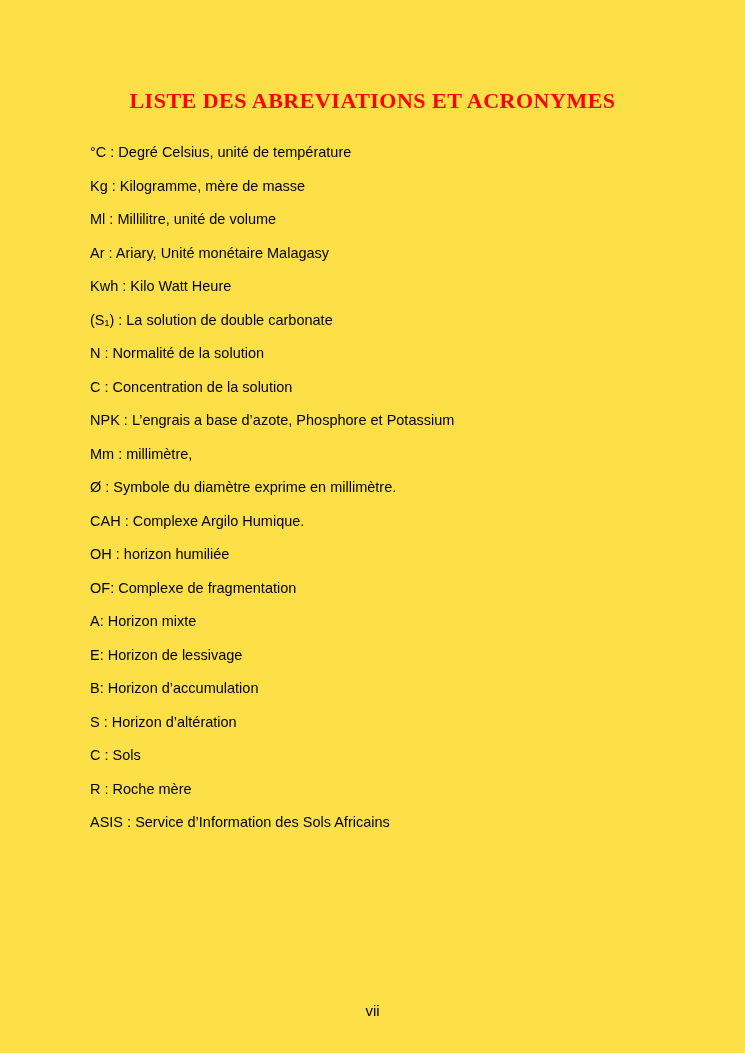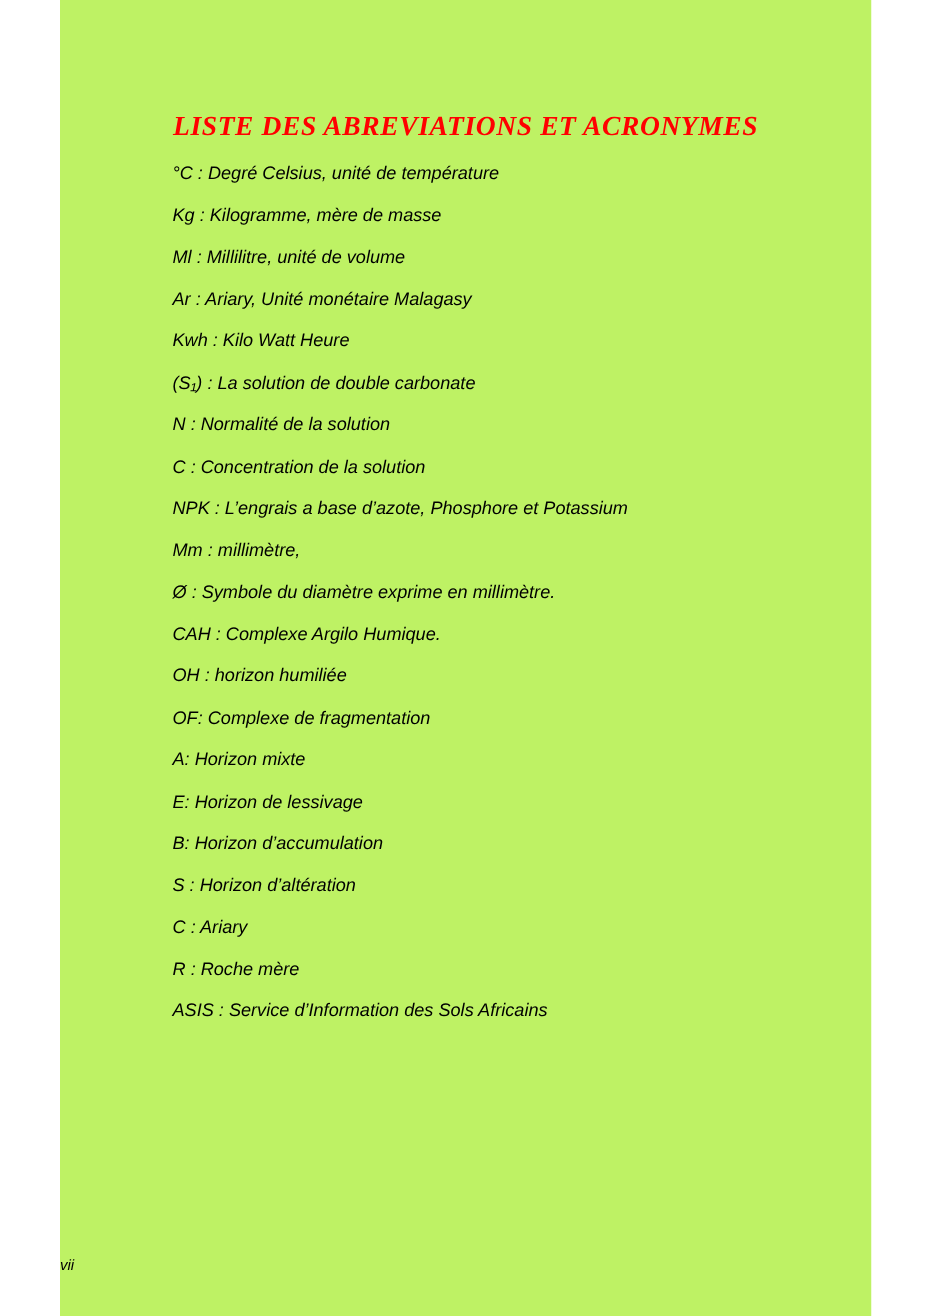--- a/index.html
+++ b/index.html
@@ -2,56 +2,56 @@
 <html><head>
 <meta charset="utf-8">
 <style>
   html, body {
     margin: 0;
     padding: 0;
     background: #ffffff;
   }
   .page {
     position: relative;
-    width: 649px;
+    width: 745px;
     height: 1053px;
     margin: 0 auto;
-    background: #bef264;
+    background: #fde047;
     font-family: "Liberation Sans", sans-serif;
     color: #000000;
     overflow: hidden;
     box-sizing: border-box;
-    font-style: italic;
   }
   .doc-title {
     margin: 0;
     padding-top: 88px;
     text-align: center;
     font-family: "Liberation Serif", serif;
     font-weight: bold;
     font-size: 22px;
     letter-spacing: 0.5px;
     color: #ff0000;
   }
   .abbrev-list {
-    margin-top: 16px;
+    margin-top: 29px;
     padding: 0 70px 0 90px;
   }
   .abbrev-list p {
     margin: 0 0 15px 0;
     font-size: 14.5px;
     line-height: 18.5px;
     color: #000000;
   }
   .page-number {
     position: absolute;
     bottom: 34px;
     left: 0;
     width: 100%;
-    font-size: 12px;
+    text-align: center;
+    font-size: 15px;
     color: #000000;
   }
 </style>
 </head>
 <body>
 
 <div class="page">
 
   <h1 class="doc-title" style="color: rgb(255, 0, 0);">LISTE DES ABREVIATIONS ET ACRONYMES</h1>
 
@@ -68,20 +68,20 @@
       <p>NPK : L’engrais a base d’azote, Phosphore et Potassium</p>
       <p>Mm : millimètre,</p>
       <p>Ø : Symbole du diamètre exprime en millimètre.</p>
       <p>CAH : Complexe Argilo Humique.</p>
       <p>OH : horizon humiliée</p>
       <p>OF: Complexe de fragmentation</p>
       <p>A: Horizon mixte</p>
       <p>E: Horizon de lessivage</p>
       <p>B: Horizon d’accumulation</p>
       <p>S : Horizon d’altération</p>
-      <p>C : Ariary</p>
+      <p>C : Sols</p>
       <p>R : Roche mère</p>
       <p>ASIS : Service d’Information des Sols Africains</p>
     </div>
 
   <div class="page-number">vii</div>
 
 </div>
 
 </body></html>

